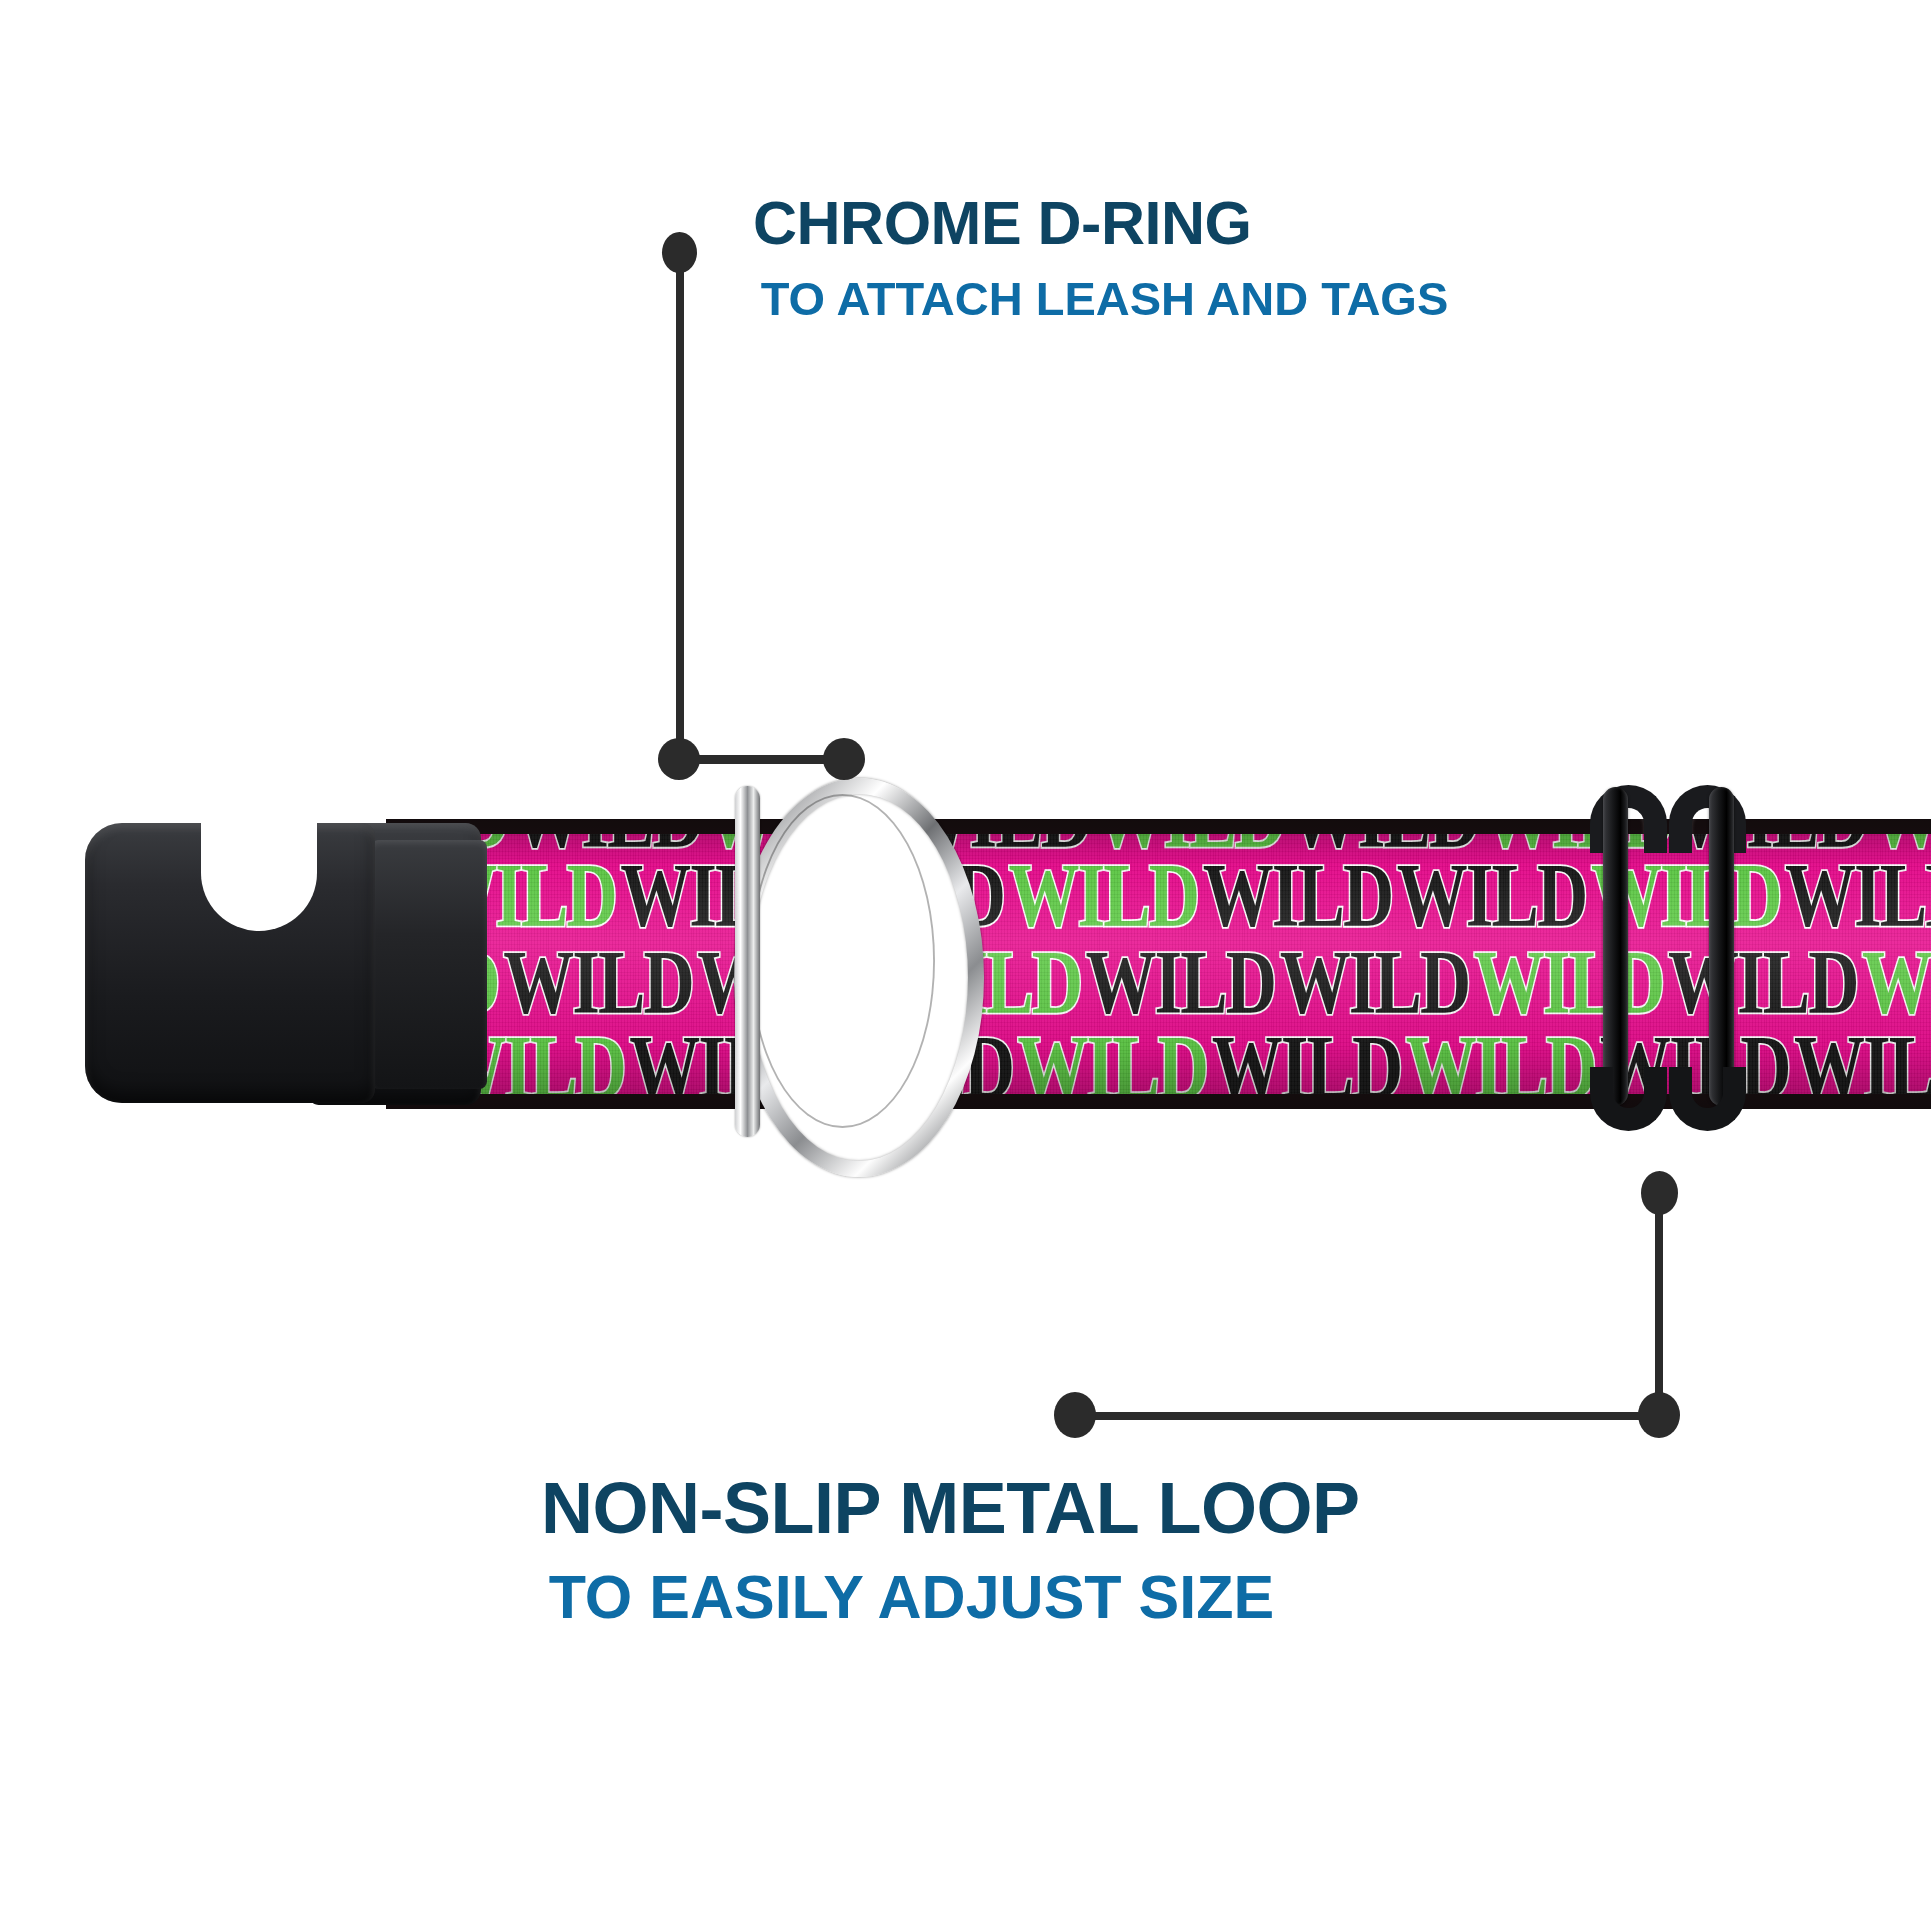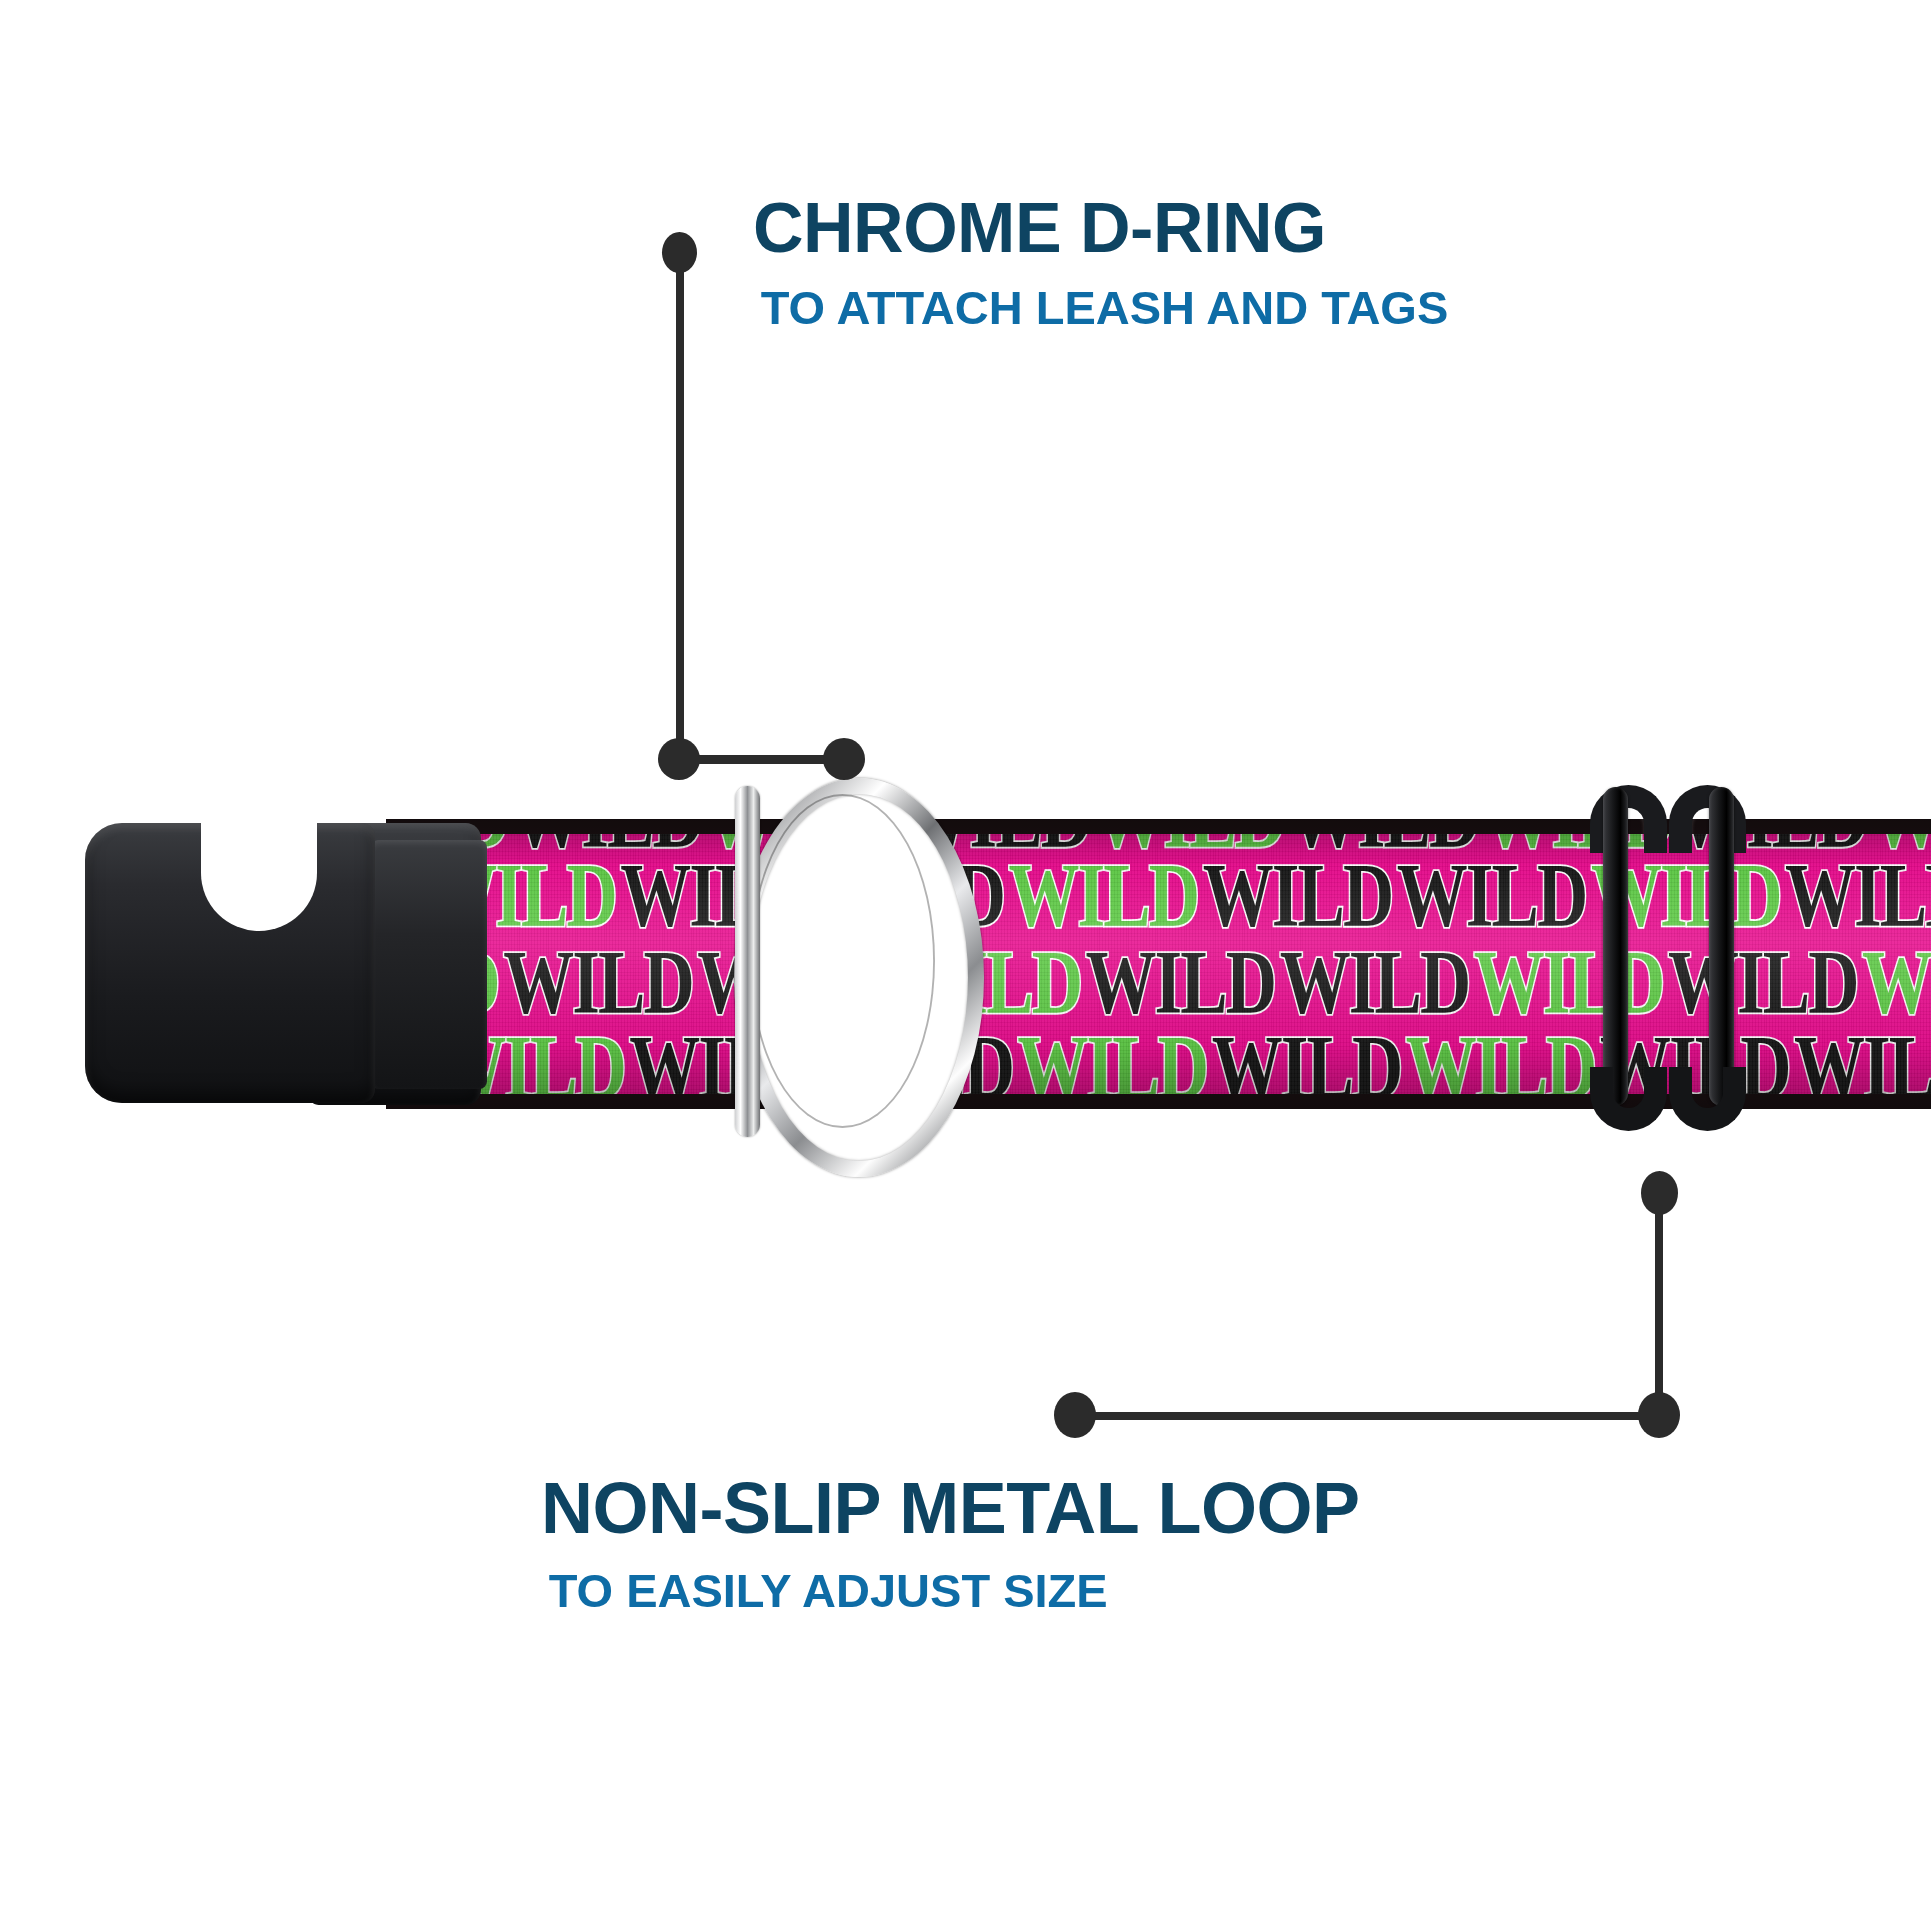--- a/index.html
+++ b/index.html
@@ -24,26 +24,26 @@
   }
   .subline{
     font-weight:bold;
     color:#0e6ca6;
     letter-spacing:0px;
     line-height:1;
     white-space:nowrap;
     font-size:46px;
   }
   #co-dring{left:753px;top:193px;}
-  #co-dring .headline{font-size:70px;}
+  #co-dring .headline{font-size:61px;}
   #co-dring .subline{font-size:47px;margin-top:21px;margin-left:7.7px;}
 
   #co-loop{left:541px;top:1472px;}
   #co-loop .headline{font-size:72px;}
-  #co-loop .subline{font-size:47px;margin-top:23px;margin-left:7.7px;}
+  #co-loop .subline{font-size:61px;margin-top:23px;margin-left:7.7px;}
 
   
   .lead-line{position:absolute;background:#2b2b2b;}
   .lead-dot{position:absolute;background:#2b2b2b;border-radius:50%;}
 
   
   #collar{position:absolute;left:0;top:0;width:1931px;height:1931px;}
 
   .webbing{
     position:absolute;

